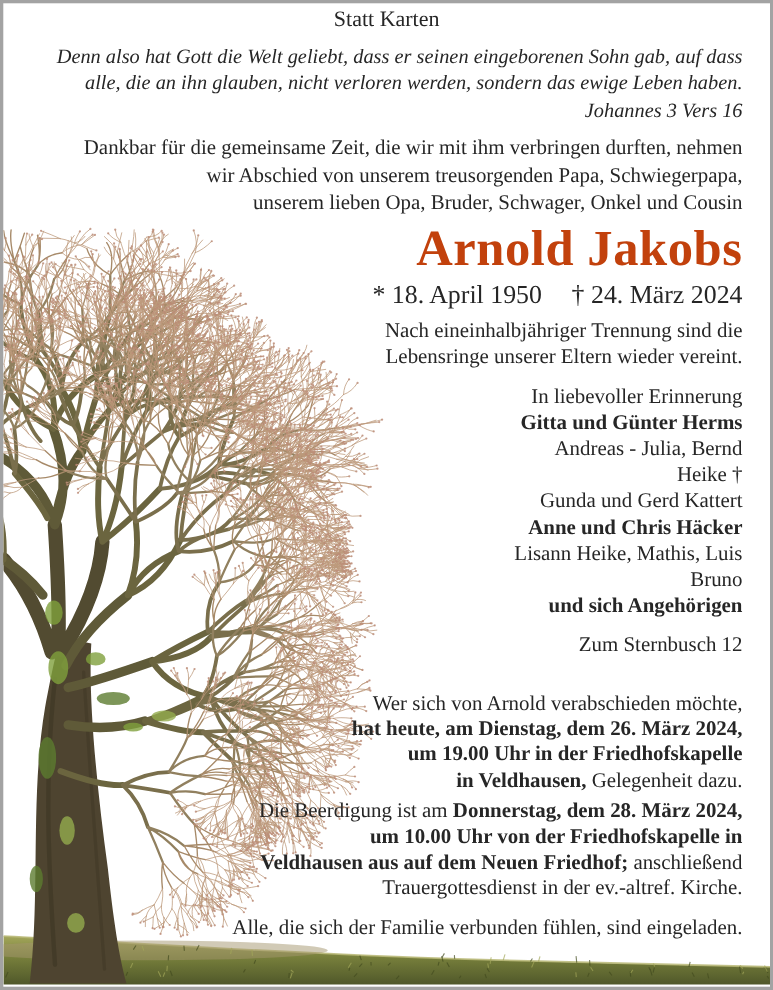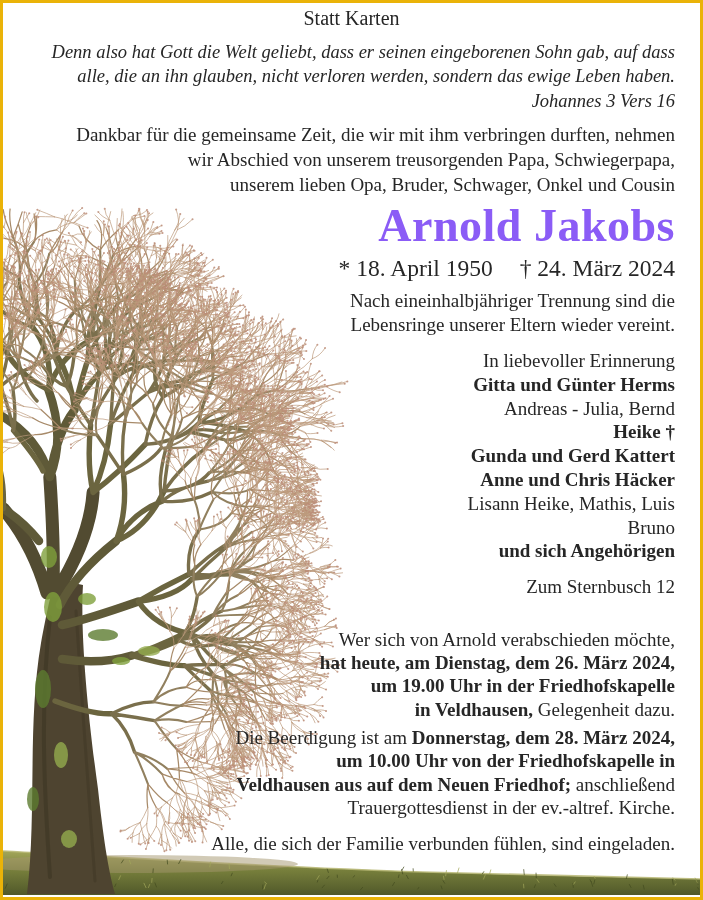--- a/index.html
+++ b/index.html
@@ -1,33 +1,33 @@
 <!DOCTYPE html>
 <html><head>
 <meta charset="utf-8">
 <style>
   html,body{margin:0;padding:0;background:#ffffff;}
   .page{
     position:relative;
     width:703px;height:900px;
     box-sizing:border-box;
     background:#ffffff;
-    border:3px solid #eab308;
+    border:3px solid #a3a3a3;
     overflow:hidden;
     font-family:"Liberation Serif", serif;
     color:#262626;
   }
   .art{position:absolute;left:0;top:0;width:697px;height:894px;z-index:0;pointer-events:none;}
   .txt{position:absolute;right:25px;text-align:right;z-index:1;}
   .line{white-space:nowrap;}
   .b{font-weight:700;}
   .statt{position:absolute;top:4px;left:0;width:100%;text-align:center;font-size:20px;z-index:1;}
   .verse{top:37px;font-style:italic;font-size:18.5px;line-height:24.4px;text-align:right;}
   .intro{top:119px;font-size:19px;line-height:25.2px;}
-  .name{top:196px;font-size:46px;font-weight:700;color:#8b5cf6;letter-spacing:0.5px;}
+  .name{top:196px;font-size:46px;font-weight:700;color:#c2410c;letter-spacing:0.5px;}
   .dates{top:252px;font-size:23.5px;}
   .dates .gap{display:inline-block;width:27px;}
   .epitaph{top:286px;font-size:19px;line-height:24.4px;}
   .mourners{top:346px;font-size:19px;line-height:23.8px;}
   .address{top:572px;font-size:19px;line-height:23.4px;}
   .farewell{top:625px;font-size:19px;line-height:23.2px;margin-left:24px;}
   .burial{top:723px;font-size:19px;line-height:23.4px;}
   .closing{top:830px;font-size:19px;}
 </style>
 </head>
@@ -161,22 +161,22 @@
 
   <div class="txt epitaph">
     <div class="line">Nach eineinhalbjähriger Trennung sind die</div>
     <div class="line">Lebensringe unserer Eltern wieder vereint.</div>
   </div>
 
   <div class="txt mourners">
     <div class="line">In liebevoller Erinnerung</div>
     <div class="line" style="font-weight: 700;">Gitta und Günter Herms</div>
     <div class="line" style="font-weight: 400;">Andreas - Julia, Bernd</div>
-    <div class="line" style="font-weight: 700;">Heike †</div>
-    <div class="line" style="font-weight: 700;">Gunda und Gerd Kattert</div>
+    <div class="line" style="font-weight: 400;">Heike †</div>
+    <div class="line" style="font-weight: 400;">Gunda und Gerd Kattert</div>
     <div class="line" style="font-weight: 700;">Anne und Chris Häcker</div>
     <div class="line" style="font-weight: 400;">Lisann Heike, Mathis, Luis</div>
     <div class="line" style="font-weight: 400;">Bruno</div>
     <div class="line" style="font-weight: 700;">und sich Angehörigen</div>
   </div>
 
   <div class="txt address">
     <div class="line">Zum Sternbusch 12</div>
   </div>
 

